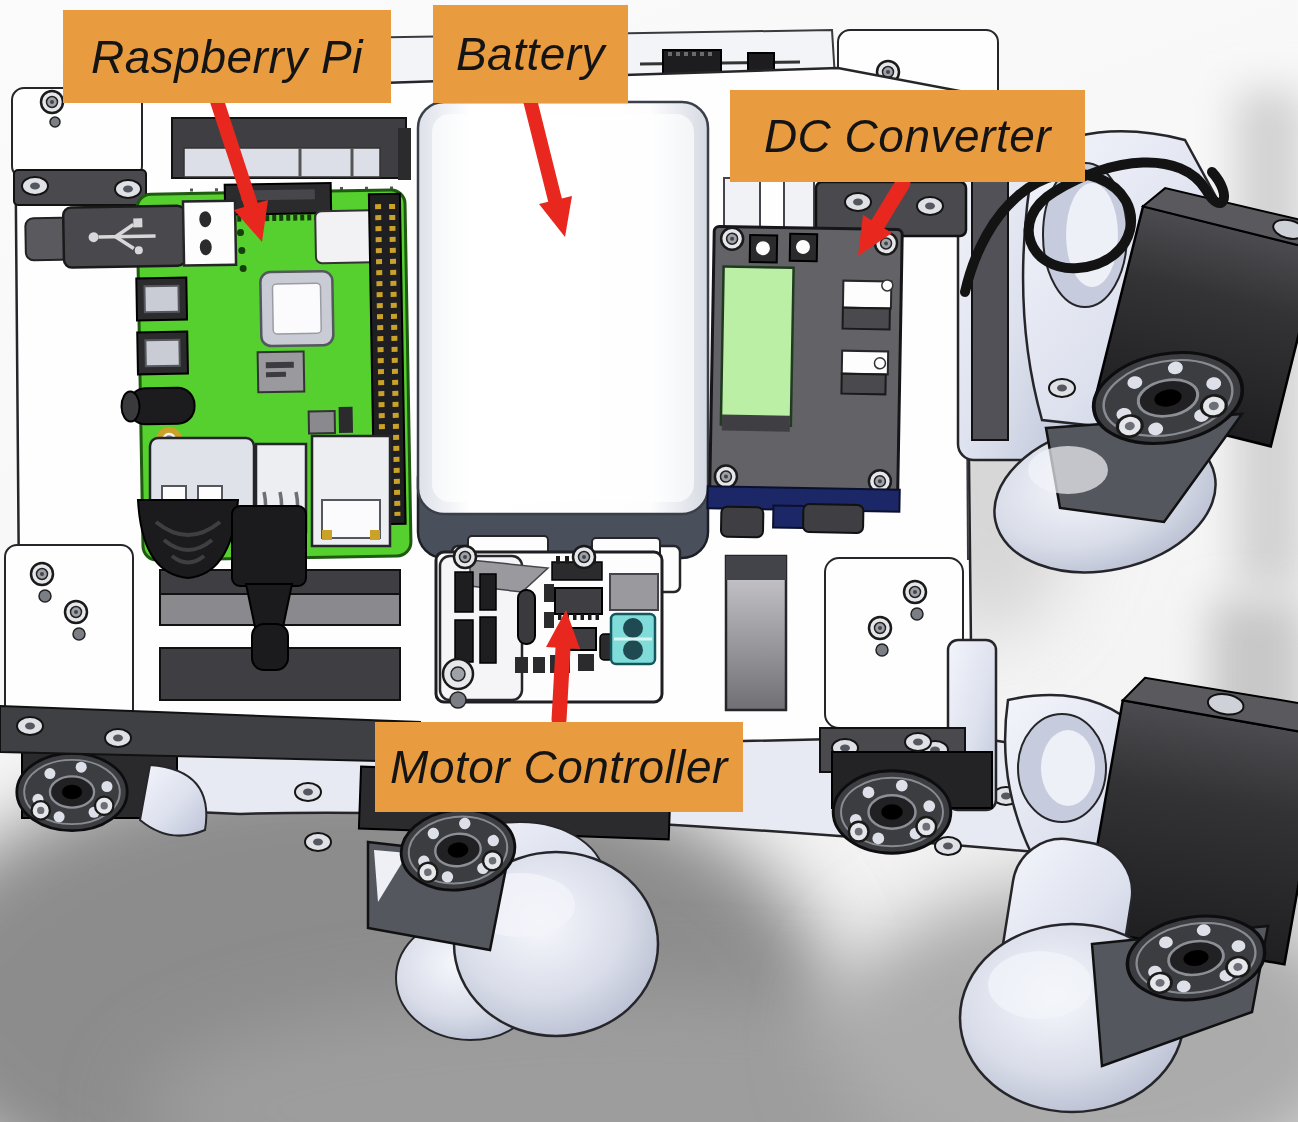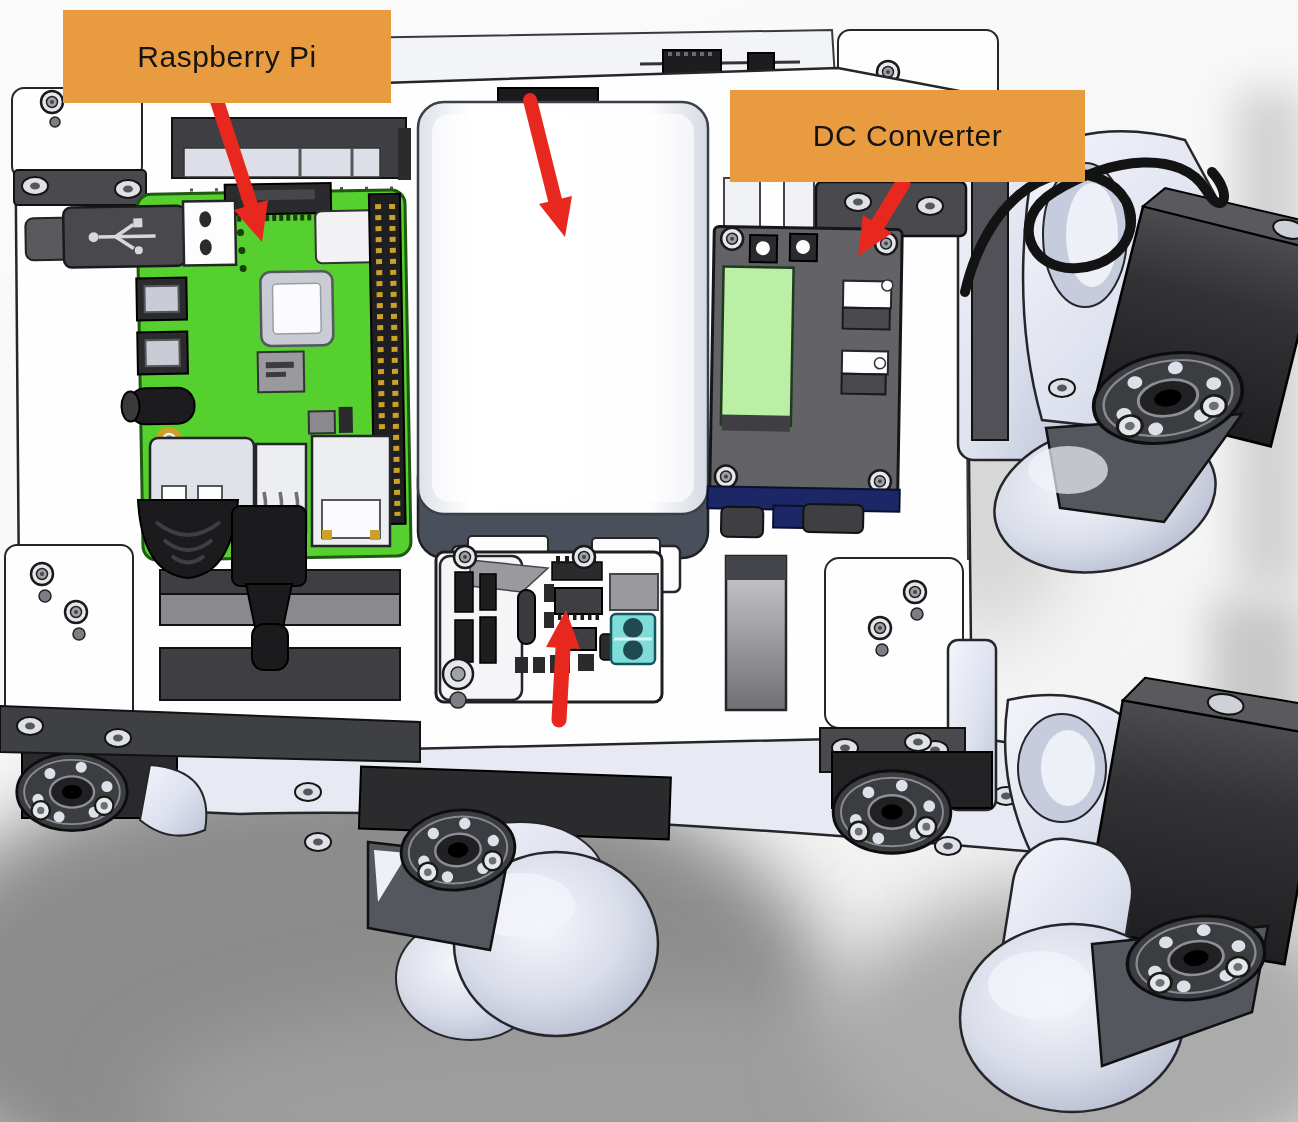--- a/index.html
+++ b/index.html
@@ -5,21 +5,21 @@
   html,body{margin:0;padding:0;background:#ffffff;}
   .canvas{
     position:relative;width:1298px;height:1122px;overflow:hidden;
     background:linear-gradient(160deg,#fbfbfb 0%,#f6f6f6 55%,#efefef 100%);
     font-family:"Liberation Sans",sans-serif;
   }
   .scene{position:absolute;left:0;top:0;width:100%;height:100%;}
   .label{
     position:absolute;display:flex;align-items:center;justify-content:center;
     background:var(--label-bg,#E99B3F);color:var(--label-text,#111);
-    font-size:30px;line-height:1;letter-spacing:0.5px;white-space:nowrap;
+    font-size:46px;line-height:1;letter-spacing:0.5px;white-space:nowrap;font-style:italic;
   }
   .ol{stroke:#26262a;stroke-width:2;}
   .arrow-line{stroke:var(--arrow,#E8281E);fill:none;stroke-linecap:round;}
   .arrow-head{fill:var(--arrow,#E8281E);}
 </style>
 </head>
 <body>
 
 <div class="canvas">
 
@@ -406,15 +406,17 @@
       <polygon class="arrow-head" points="858,256 863,215 892,233"></polygon>
     </g>
     <g>
       <line class="arrow-line" x1="559" y1="720" x2="563" y2="648" stroke-width="15"></line>
       <polygon class="arrow-head" points="566,610 546,647 580,649"></polygon>
     </g>
   </g>
 </svg>
 
 <div class="label" style="left:63px;top:10px;width:328px;height:93px;">Raspberry Pi</div>
+<div class="label" style="left:433px;top:5px;width:195px;height:98px;">Battery</div>
 <div class="label" style="left:730px;top:90px;width:355px;height:92px;">DC Converter</div>
+<div class="label" style="left:375px;top:722px;width:368px;height:90px;">Motor Controller</div>
 
 </div>
 
 </body></html>

